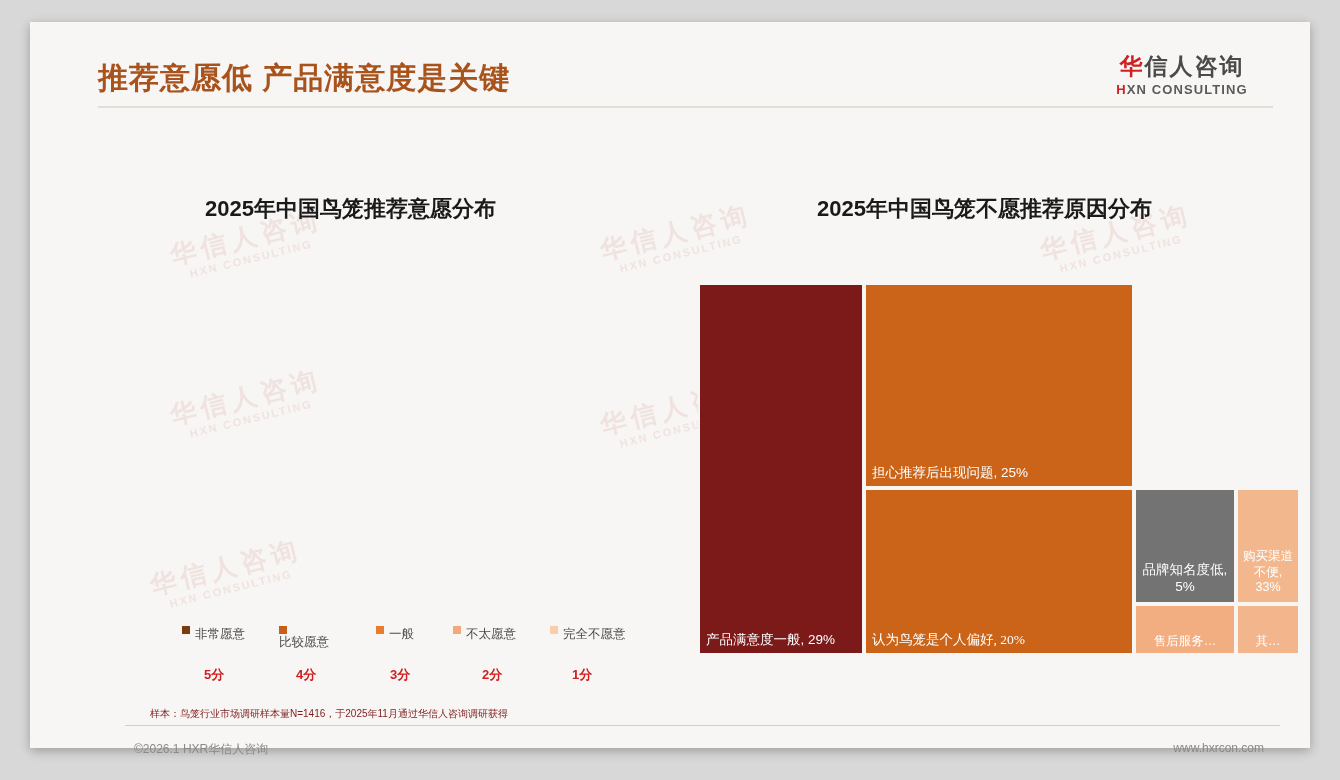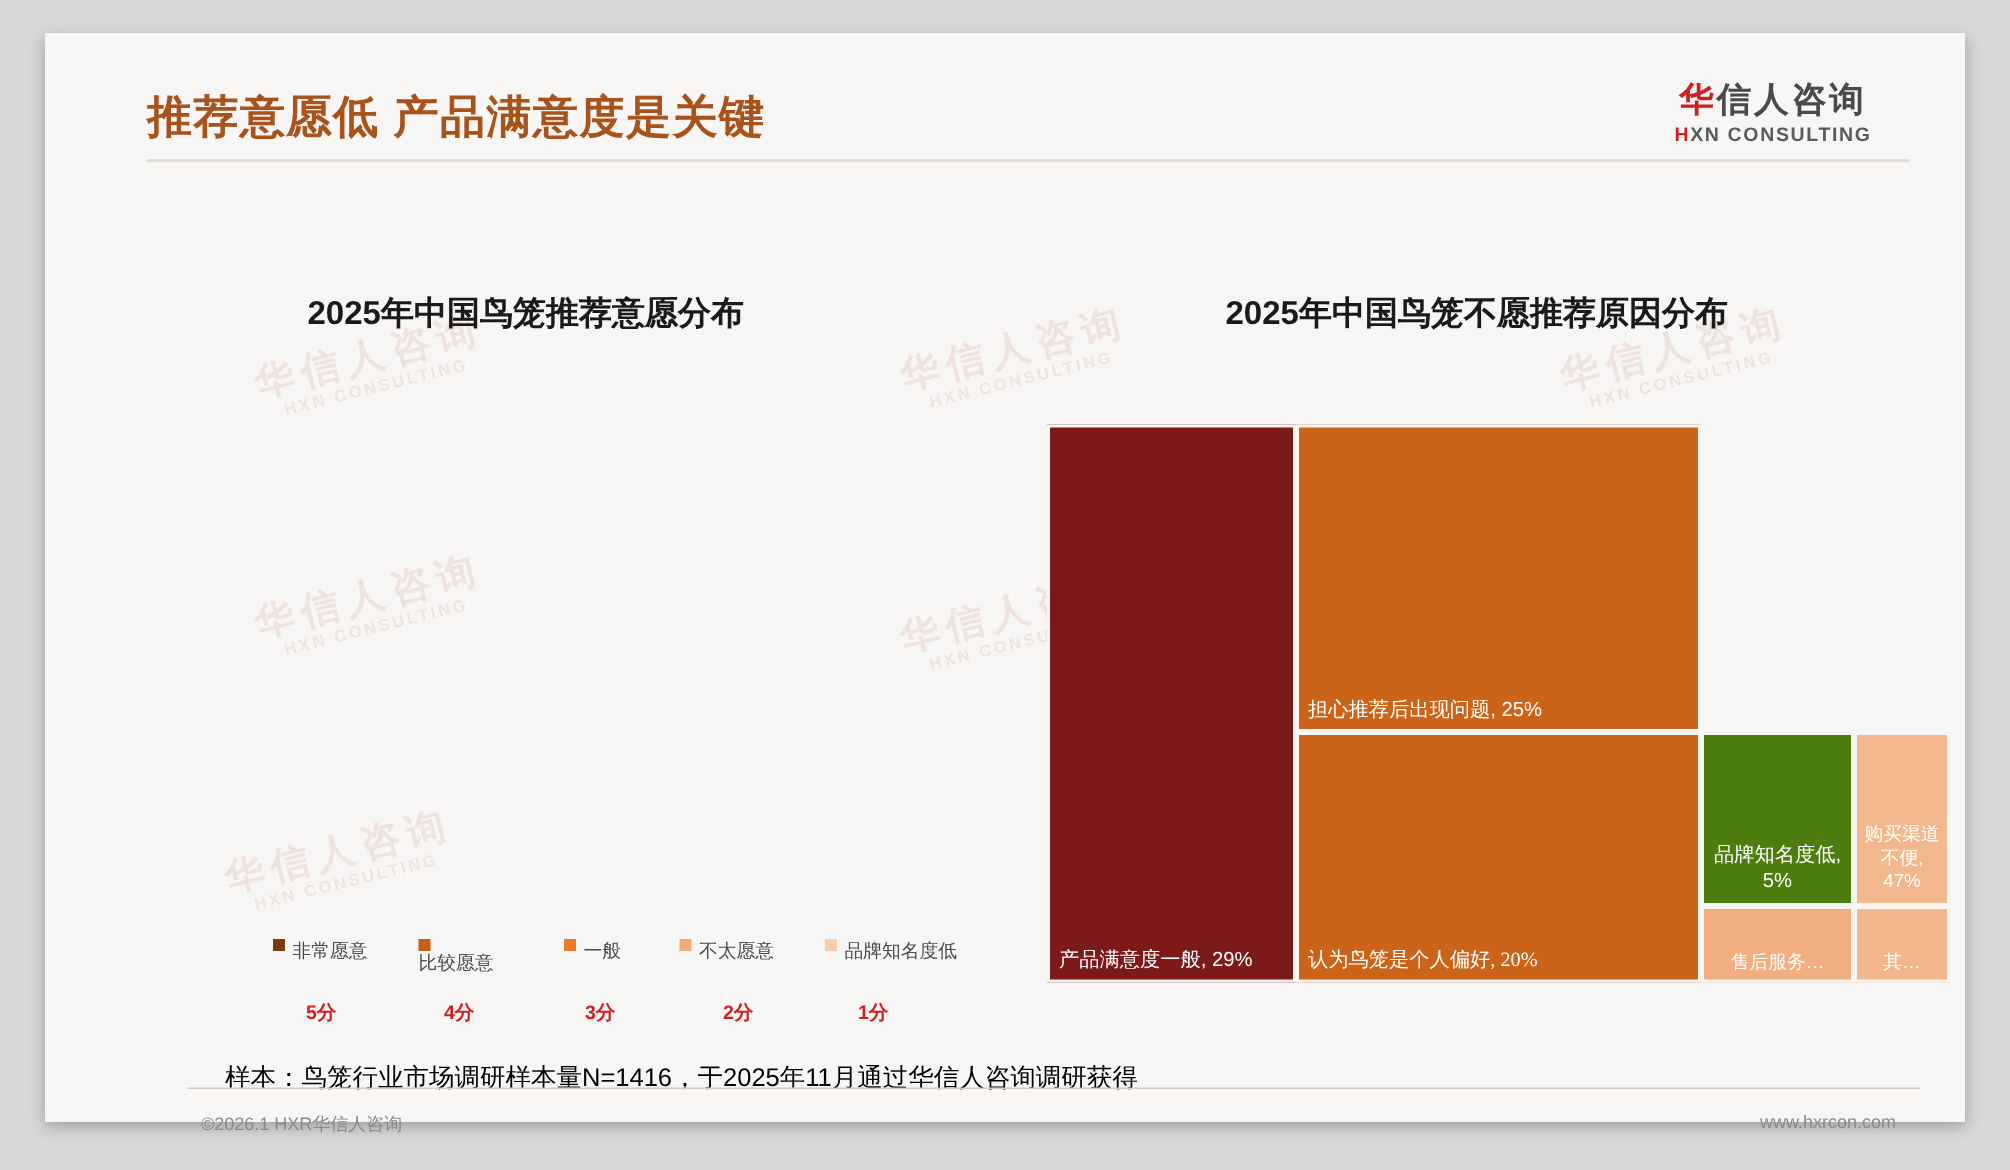--- a/index.html
+++ b/index.html
@@ -197,22 +197,22 @@
     left: 95px;
     top: 703px;
     width: 1155px;
     height: 1px;
     background: #d8ccc1;
   }
   #footnote {
     position: absolute;
     left: 120px;
     top: 685px;
-    font-size: 17px;
-    color: #000000;
+    font-size: 10px;
+    color: #7f1d1d;
     white-space: nowrap;
   }
   #footer-left {
     position: absolute;
     left: 104px;
     top: 719px;
     font-size: 12px;
     color: #8a8a8a;
     white-space: nowrap;
   }
@@ -281,21 +281,21 @@
       <div class="legend-item" style="left: 194px;">
         <span class="legend-swatch" style="background: rgb(234, 123, 44);"></span>
         <span class="legend-text">一般</span>
       </div>
       <div class="legend-item" style="left: 271px;">
         <span class="legend-swatch" style="background: rgb(244, 169, 122);"></span>
         <span class="legend-text">不太愿意</span>
       </div>
       <div class="legend-item" style="left: 368px;">
         <span class="legend-swatch" style="background: rgb(248, 204, 172);"></span>
-        <span class="legend-text">品牌知名度低</span>
+        <span class="legend-text">完全不愿意</span>
       </div>
     </div>
   <div id="scores">
       <div class="score" style="left: 22px;">5分</div>
       <div class="score" style="left: 114px;">4分</div>
       <div class="score" style="left: 208px;">3分</div>
       <div class="score" style="left: 300px;">2分</div>
       <div class="score" style="left: 390px;">1分</div>
     </div>
 
@@ -303,25 +303,25 @@
   <div id="treemap">
       <div class="tile" style="left: 0px; top: 0px; width: 166px; height: 372px; background: rgb(123, 26, 25);">
         <div class="tile-label">产品满意度一般, 29%</div>
       </div>
       <div class="tile" style="left: 166px; top: 0px; width: 270px; height: 205px; background: rgb(203, 100, 24);">
         <div class="tile-label">担心推荐后出现问题, 25%</div>
       </div>
       <div class="tile" style="left: 166px; top: 205px; width: 270px; height: 167px; background: rgb(203, 100, 24); font-family: Liberation Serif, serif;">
         <div class="tile-label">认为鸟笼是个人偏好, 20%</div>
       </div>
-      <div class="tile" style="left: 436px; top: 205px; width: 102px; height: 116px; background: #4d7c0f;">
+      <div class="tile" style="left: 436px; top: 205px; width: 102px; height: 116px; background: #737373;">
         <div class="tile-label center" style="bottom: 6px;">品牌知名度低, 5%</div>
       </div>
       <div class="tile" style="left: 538px; top: 205px; width: 64px; height: 116px; background: rgb(243, 183, 141);">
-        <div class="tile-label center sm" style="bottom: 6px;">购买渠道不便, 47%</div>
+        <div class="tile-label center sm" style="bottom: 6px;">购买渠道不便, 33%</div>
       </div>
       <div class="tile" style="left: 436px; top: 321px; width: 102px; height: 51px; background: rgb(242, 173, 128);">
         <div class="tile-label mini">售后服务…</div>
       </div>
       <div class="tile" style="left: 538px; top: 321px; width: 64px; height: 51px; background: rgb(243, 181, 139);">
         <div class="tile-label mini">其…</div>
       </div>
     </div>
 
   <div id="footnote">样本：鸟笼行业市场调研样本量N=1416，于2025年11月通过华信人咨询调研获得</div>

